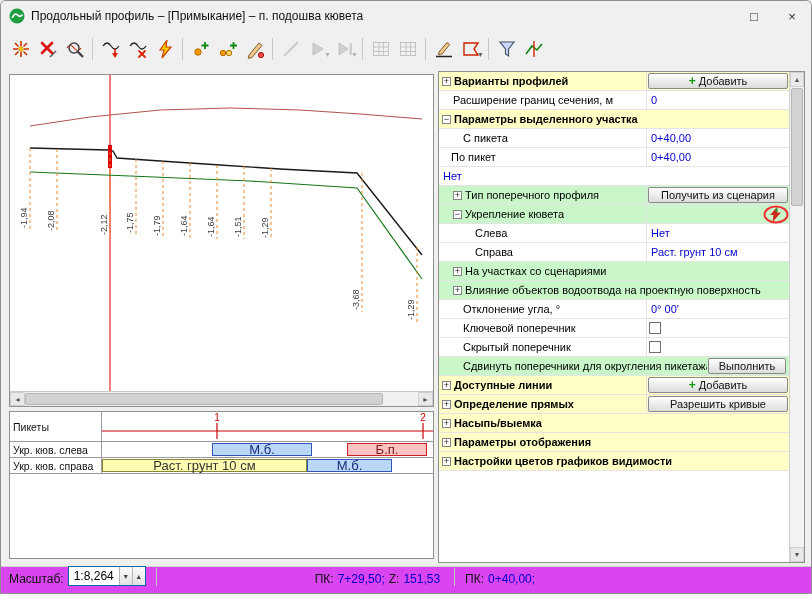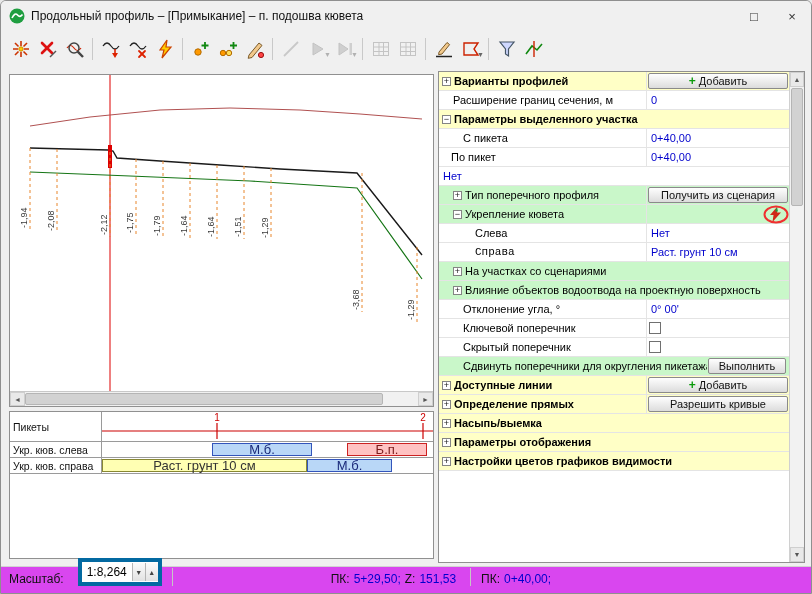--- a/index.html
+++ b/index.html
@@ -94,22 +94,22 @@
   .vscroll .thumb { position:absolute; left:1px; top:16px; width:12px; height:118px;
     background:#d2d2d2; border:1px solid #b5b5b5; border-radius:2px; }
 
   
   #statusbar { position:absolute; left:0; top:565px; width:100%; height:29px;
     background:#d946ef; border-top:1px solid #d2d2d2; display:flex; align-items:flex-end;
     padding:9px 8px; font-size:12px; }
   .sb-text { color:#111; }
   .sb-blue { color:#0000cc; margin:0 4px 0 4px; }
   .sb-sep { width:1px; height:18px; background:#c6c6c6; margin:0 10px; }
-  .spin { display:flex; align-items:center; height:28px; border:4px solid #0369a1;
-    background:#fff; margin-left:14px; }
+  .spin { display:flex; align-items:center; height:20px; border:1px solid #0369a1;
+    background:#fff; margin-left:4px; }
   .spin-val { padding:0 5px; font-size:12px; }
   .spin-btn { width:13px; height:18px; display:flex; align-items:center; justify-content:center;
     font-size:7px; color:#444; background:linear-gradient(#fbfbfb,#e2e2e2);
     border-left:1px solid #b5b5b5; }
   .sb-group { display:flex; align-items:center;margin-top:32px; }
 </style>
 </head>
 <body>
 
 <div class="window">
@@ -413,21 +413,21 @@
         </div>
         <div class="prow item">
           <div class="plabel" style="padding-left: 36px;">
             <span>Слева</span>
           </div>
           <div class="pvalue">
             <span class="vtext">Нет</span>
           </div>
         </div>
         <div class="prow item">
-          <div class="plabel" style="padding-left: 36px; font-family: Liberation Mono, monospace;">
+          <div class="plabel" style="padding-left: 36px;">
             <span>Справа</span>
           </div>
           <div class="pvalue">
             <span class="vtext">Раст. грунт 10 см</span>
           </div>
         </div>
         <div class="prow green full">
           <div class="plabel" style="padding-left: 14px;">
             <span class="exp">+</span>
             <span>На участках со сценариями</span>
@@ -518,21 +518,21 @@
   <div id="statusbar">
     <span class="sb-text">Масштаб:</span>
     <div class="spin">
       <span class="spin-val">1:8,264</span>
       <span class="spin-btn">▼</span>
       <span class="spin-btn">▲</span>
     </div>
     <div class="sb-sep"></div>
     <div class="sb-group" style="margin-left:148px">
       <span class="sb-text">ПК:</span>
-      <span class="sb-blue">5+29,50;</span>
+      <span class="sb-blue">7+29,50;</span>
       <span class="sb-text">Z:</span>
       <span class="sb-blue">151,53</span>
     </div>
     <div class="sb-sep"></div>
     <div class="sb-group">
       <span class="sb-text">ПК:</span>
       <span class="sb-blue">0+40,00;</span>
     </div>
   </div>
 

